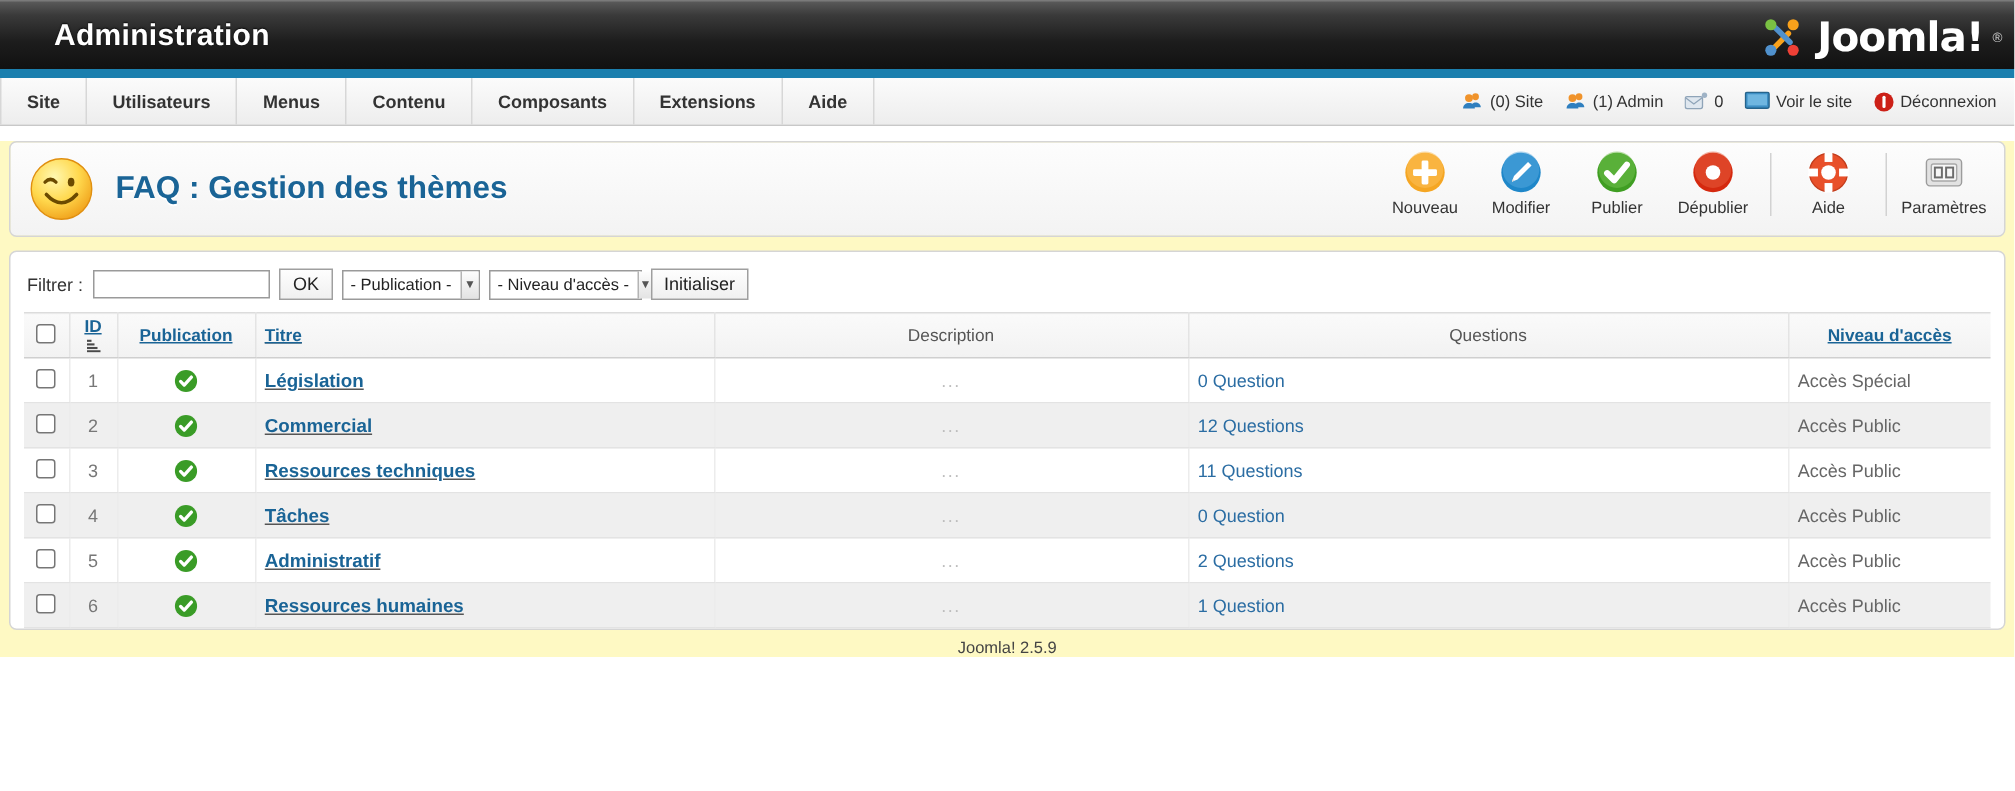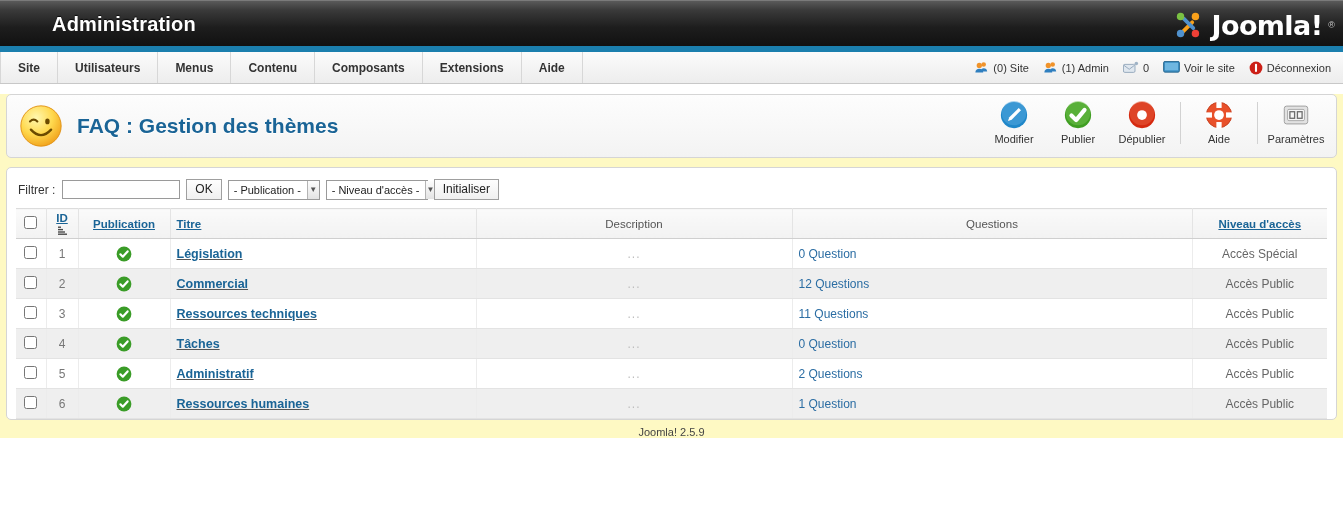--- a/index.html
+++ b/index.html
@@ -24,21 +24,21 @@
   }
   .top-header::after {
     content: "";
     position: absolute;
     left: 0; right: 0; top: 0;
     height: 1px;
     background: #7a7a7a;
   }
   .admin-title {
     position: absolute;
-    left: 52px;
+    left: 36px;
     top: 13px;
     font-size: 20px;
     font-weight: bold;
     color: #ffffff;
     text-shadow: 0 -1px 1px rgba(0,0,0,0.8);
     letter-spacing: 0.2px;
   }
   .joomla-logo {
     position: absolute;
     right: 8px;
@@ -296,21 +296,21 @@
   }
 
   table.list tbody td {
     height: 30px;
     border-bottom: 1px solid #e3e3e3;
     border-right: 1px solid #ececec;
     padding: 0 6px;
     color: #555;
     vertical-align: middle;
   }
-  table.list tbody td:last-child { border-right: none; text-align: center; }
+  table.list tbody td:last-child { border-right: none; }
   table.list tbody tr.odd  td { background: #ffffff; }
   table.list tbody tr.even td { background: #efefef; }
 
   .col-cb    { width: 30px; text-align: center; }
   .col-id    { width: 32px; text-align: center; color: #777 !important; }
   .col-pub   { width: 92px; text-align: center; }
   .col-title { width: 306px; text-align: left; text-decoration: underline; }
   .col-desc  { width: 316px; text-align: center; }
   .col-q     { width: 400px; text-align: left; }
   .col-acc   { text-align: left; }
@@ -454,20 +454,29 @@
         </defs>
         <circle cx="24" cy="24" r="22" fill="url(#sg)" stroke="#e08f10" stroke-width="1"></circle>
         <path d="M12 19 q4 -4 8 0" fill="none" stroke="#6b4a00" stroke-width="2.4" stroke-linecap="round"></path>
         <ellipse cx="31" cy="19" rx="2.4" ry="3.1" fill="#6b4a00"></ellipse>
         <path d="M13 28 q11 12 22 0" fill="none" stroke="#6b4a00" stroke-width="2.6" stroke-linecap="round"></path>
       </svg>
       <div class="page-title">FAQ : Gestion des thèmes</div>
 
       <div class="toolbar">
 
+        <div class="tb-btn">
+          <svg class="tb-ico" viewBox="0 0 32 32">
+            <circle cx="16" cy="16" r="14" fill="#f5a623"></circle>
+            <circle cx="16" cy="14" r="13" fill="#fbc05a" opacity=".55"></circle>
+            <rect x="13.6" y="7.5" width="4.8" height="17" rx="1" fill="#fff"></rect>
+            <rect x="7.5" y="13.6" width="17" height="4.8" rx="1" fill="#fff"></rect>
+          </svg>
+          <span class="tb-lbl">Nouveau</span>
+        </div>
 
         <div class="tb-btn">
           <svg class="tb-ico" viewBox="0 0 32 32">
             <circle cx="16" cy="16" r="14" fill="#1f87c9"></circle>
             <circle cx="16" cy="14" r="13" fill="#57a9df" opacity=".5"></circle>
             <path d="M9.5 22.5 L11 18.5 L21 8.5 L23.5 11 L13.5 21z" fill="#ffffff"></path>
             <path d="M9.5 22.5 L11.3 21.8 L10.2 20.7z" fill="#d9d9d9"></path>
           </svg>
           <span class="tb-lbl">Modifier</span>
         </div>

